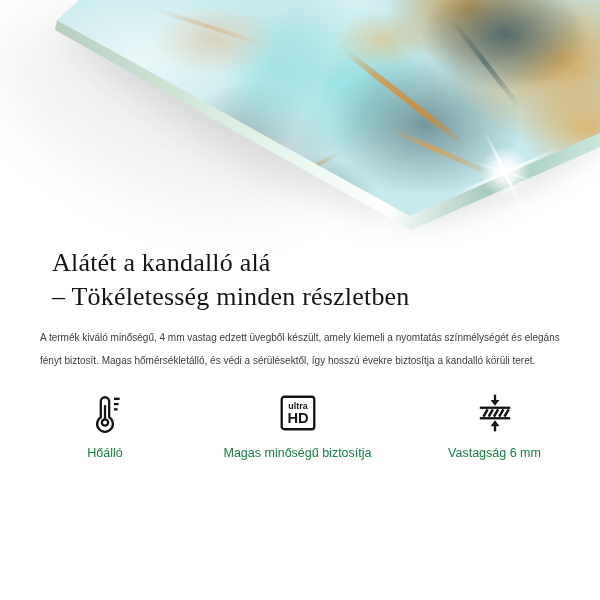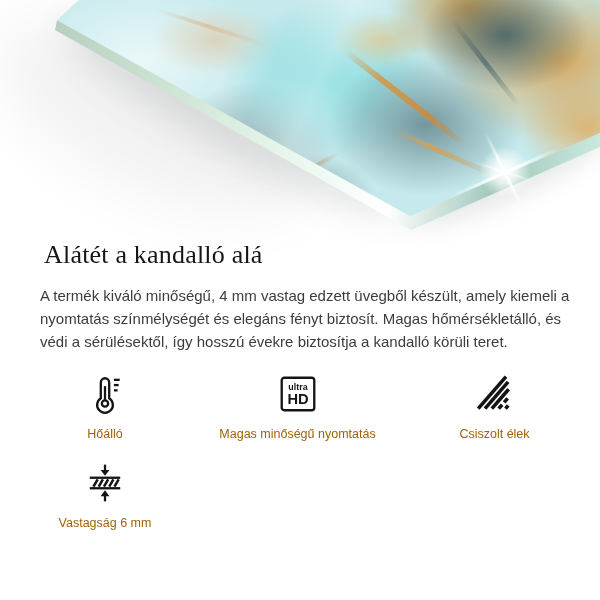--- a/index.html
+++ b/index.html
@@ -61,32 +61,32 @@
   .sparkle .glow { position:absolute; left:-26px; top:-26px; width:52px; height:52px;
     background:radial-gradient(circle, rgba(255,255,255,1) 0%, rgba(255,255,255,.75) 30%, rgba(255,255,255,0) 70%); }
   .sparkle .ray { position:absolute; border-radius:2px;
     background:linear-gradient(90deg, rgba(255,255,255,0), #ffffff 45%, #ffffff 55%, rgba(255,255,255,0)); }
   .sparkle .r1 { left:-60px; top:-1.5px; width:120px; height:3px; transform:rotate(-24deg); }
   .sparkle .r2 { left:-45px; top:-1.2px; width:90px;  height:2.5px; transform:rotate(64deg); }
   .sparkle .r3 { left:-32px; top:-1px;  width:64px;  height:2px; transform:rotate(18deg); opacity:.8; }
 
   
   .content { position:absolute; left:40px; top:234px; width:530px; }
-  .title { margin:4px; font-family:"Liberation Serif","DejaVu Serif",serif;
+  .title { margin:12px; font-family:"Liberation Serif","DejaVu Serif",serif;
     font-weight:400; font-size:26px; line-height:34px; color:#151515; letter-spacing:.2px; }
   .title span { display:block; }
-  .desc { margin:12px 0 0 0; font-size:15px; line-height:23px; color:#3c3c3c; }
+  .desc { margin:12px 0 0 0; font-size:10px; line-height:23px; color:#3c3c3c; }
 
   
   .features { margin-top:20px; display:grid; grid-template-columns:130px 255px 139px;
     row-gap:20px; }
   .feature { display:flex; flex-direction:column; align-items:center; }
   .ficon { height:42px; display:flex; align-items:center; justify-content:flex-end; }
   .ficon svg { display:block; }
-  .flabel { margin-top:12px; font-size:12.5px; line-height:15px; color:#a16207; text-align:center; }
+  .flabel { margin-top:12px; font-size:12.5px; line-height:15px; color:#15803d; text-align:center; }
 
   svg .st { stroke:#141414; fill:none; stroke-width:2.2; }
   svg .fl { fill:#141414; stroke:none; }
 </style>
 </head>
 <body>
 
 <div class="page">
 
   <div class="hero">
@@ -105,20 +105,21 @@
       <div class="ray r1"></div>
       <div class="ray r2"></div>
       <div class="ray r3"></div>
       <div class="glow"></div>
     </div>
   </div>
 
   <div class="content">
     <h1 class="title">
       <span>Alátét a kandalló alá</span>
+      <span>– Tökéletesség minden részletben</span>
     </h1>
 
     <p class="desc">A termék kiváló minőségű, 4 mm vastag edzett üvegből készült, amely kiemeli a nyomtatás színmélységét és elegáns fényt biztosít. Magas hőmérsékletálló, és védi a sérülésektől, így hosszú évekre biztosítja a kandalló körüli teret.</p>
 
     <div class="features">
 
       <div class="feature">
         <span class="ficon">
           <svg width="42" height="42" viewBox="0 0 40 40">
             <path class="st" d="M16 24.1 V 9 a4 4 0 0 1 8 0 v 15.1 a7.5 7.5 0 1 1 -8 0 Z"></path>
@@ -133,39 +134,25 @@
       </div>
 
       <div class="feature">
         <span class="ficon">
           <svg width="42" height="42" viewBox="0 0 40 40">
             <rect class="st" x="4.5" y="4.5" width="31" height="31" rx="2.5" stroke-width="2.6"></rect>
             <text x="20" y="16.5" text-anchor="middle" font-family="Liberation Sans, sans-serif" font-size="8.5" font-weight="700" fill="#141414">ultra</text>
             <text x="20" y="30" text-anchor="middle" font-family="Liberation Sans, sans-serif" font-size="14" font-weight="800" fill="#141414">HD</text>
           </svg>
         </span>
-        <span class="flabel">Magas minőségű nyomtatás</span>
+        <span class="flabel">Magas minőségű biztosítja</span>
       </div>
 
 
 
-      <div class="feature">
-        <span class="ficon">
-          <svg width="42" height="42" viewBox="0 0 40 40">
-            <g stroke="#141414" stroke-width="3.4" fill="none">
-              <line x1="4" y1="34" x2="30.5" y2="3.5"></line>
-              <line x1="10.5" y1="34" x2="32.5" y2="8.5"></line>
-              <line x1="17" y1="34" x2="33" y2="15.5"></line>
-              <line x1="23.5" y1="34" x2="33.5" y2="22.5" stroke-dasharray="5 3"></line>
-              <line x1="30" y1="34" x2="34.5" y2="28.8" stroke-dasharray="4 3"></line>
-            </g>
-          </svg>
-        </span>
-        <span class="flabel">Csiszolt élek</span>
-      </div>
 
       <div class="feature">
         <span class="ficon">
           <svg width="42" height="42" viewBox="0 0 40 40">
             <line class="st" x1="5.5" y1="15" x2="34.5" y2="15" stroke-width="2"></line>
             <line class="st" x1="5.5" y1="25" x2="34.5" y2="25" stroke-width="2"></line>
             <g stroke="#141414" stroke-width="2.4">
               <line x1="9" y1="23.4" x2="13" y2="16.6"></line>
               <line x1="14" y1="23.4" x2="18" y2="16.6"></line>
               <line x1="19" y1="23.4" x2="23" y2="16.6"></line>

